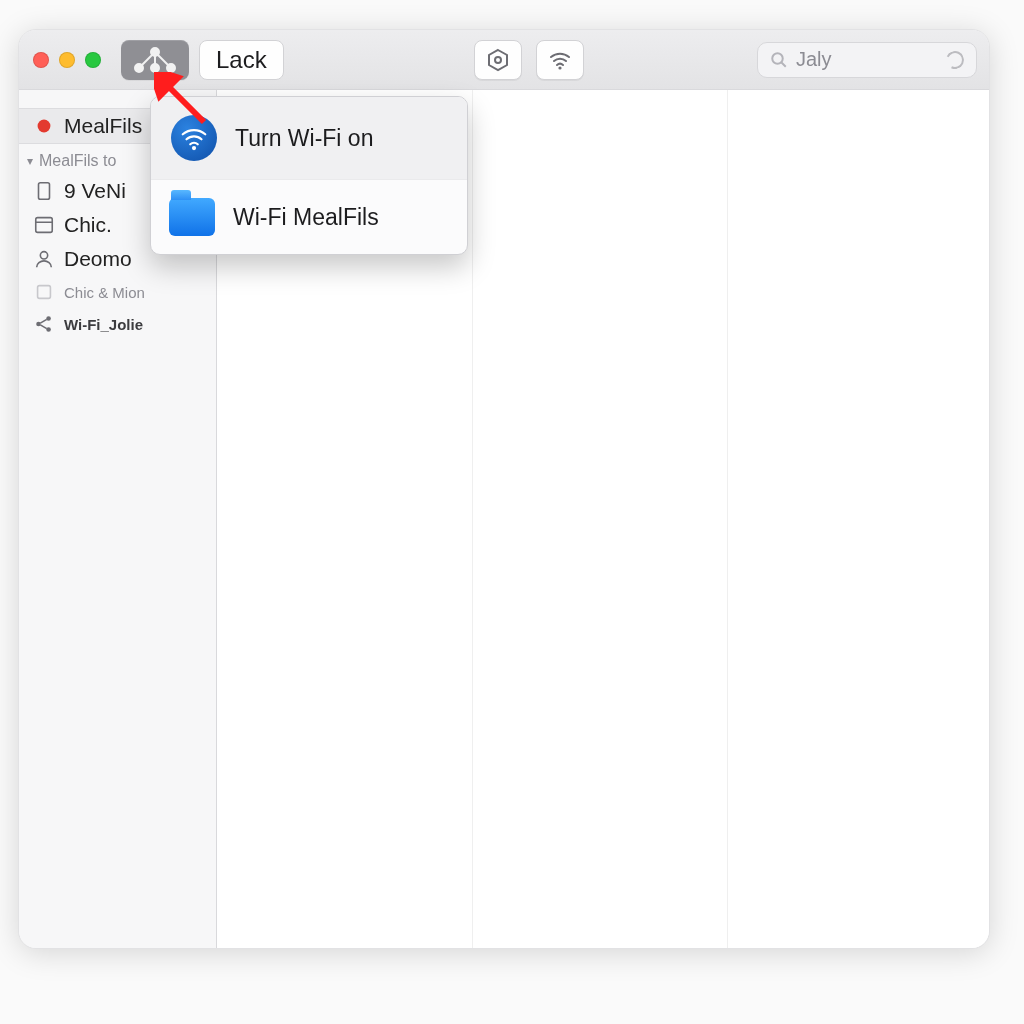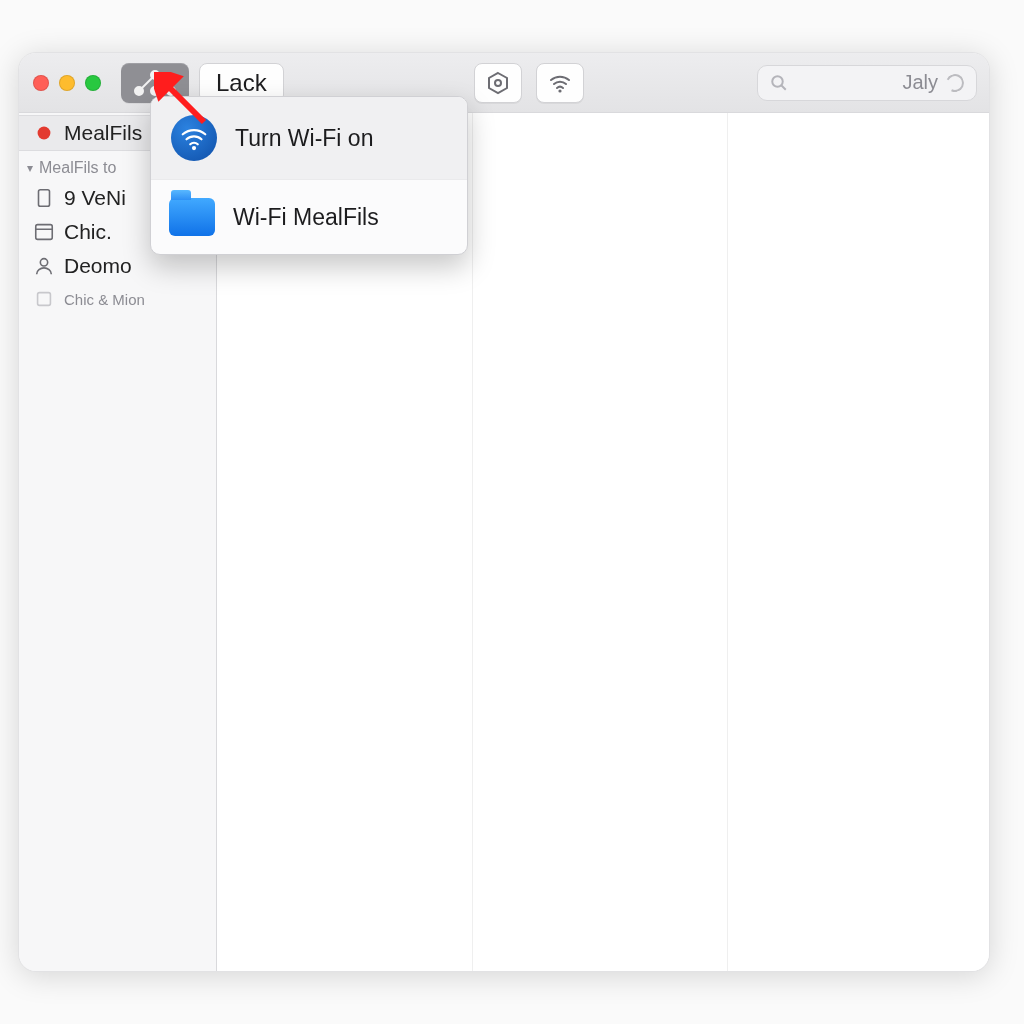--- a/index.html
+++ b/index.html
@@ -27,21 +27,21 @@
   }
   .canvas {
     width: 1024px;
     height: 1024px;
     position: relative;
     background: #fafafa;
   }
   .window {
     position: absolute;
     left: 18px;
-    top: 52px;
+    top: 29px;
     width: 972px;
     height: 920px;
     border-radius: 18px;
     background: var(--window-bg);
     box-shadow: 0 4px 30px rgba(0,0,0,.15);
     overflow: hidden;
     border: 1px solid #e2e2e4;
   }
   
   .toolbar {
@@ -110,39 +110,39 @@
     border-radius: 10px;
     background: #f3f3f5;
     border: 1px solid #d7d7da;
     display: flex;
     align-items: center;
     padding: 0 12px;
     color: var(--text-muted);
     font-size: 20px;
     gap: 8px;
   }
-  .search .ph { flex: 1; text-align: right; }
+  .search .ph { flex: 1; text-align: left; }
   .search .reload {
     width: 18px; height: 18px;
     border: 2px solid #bcbcc0;
     border-left-color: transparent;
     border-radius: 50%;
     transform: rotate(-20deg);
   }
 
   
   .body {
     display: flex;
     height: calc(100% - 60px);
   }
   .sidebar {
     width: 198px;
     background: var(--sidebar-bg);
     border-right: 1px solid var(--border);
-    padding-top: 2px;
+    padding-top: 18px;
   }
   .content {
     flex: 1;
     background: var(--content-bg);
     position: relative;
   }
   .content .cols::before,
   .content .cols::after,
   .content .cols .mid,
   .content .cols .q {
@@ -373,20 +373,32 @@
           <span>Deomo</span>
         </div>
 
         <div class="sb-tag">
           <span class="sb-icon">
             <svg viewBox="0 0 24 24">
                 <rect x="5" y="5" width="14" height="14" rx="2" fill="none" stroke="#c8c8cc" stroke-width="1.6"></rect>
               </svg>
           </span>
           <span>Chic &amp; Mion</span>
+        </div>
+        <div class="sb-tag bold">
+          <span class="sb-icon">
+            <svg viewBox="0 0 24 24">
+                <circle cx="6" cy="12" r="2.5" fill="#6d6d73"></circle>
+                <circle cx="17" cy="6" r="2.5" fill="#6d6d73"></circle>
+                <circle cx="17" cy="18" r="2.5" fill="#6d6d73"></circle>
+                <line x1="8" y1="11" x2="15" y2="7" stroke="#6d6d73" stroke-width="1.6"></line>
+                <line x1="8" y1="13" x2="15" y2="17" stroke="#6d6d73" stroke-width="1.6"></line>
+              </svg>
+          </span>
+          <span>Wi-Fi_Jolie</span>
         </div>
       </div>
 
       <div class="content">
         <div class="cols"></div>
       </div>
     </div>
   </div>
 
   <div class="menu">

